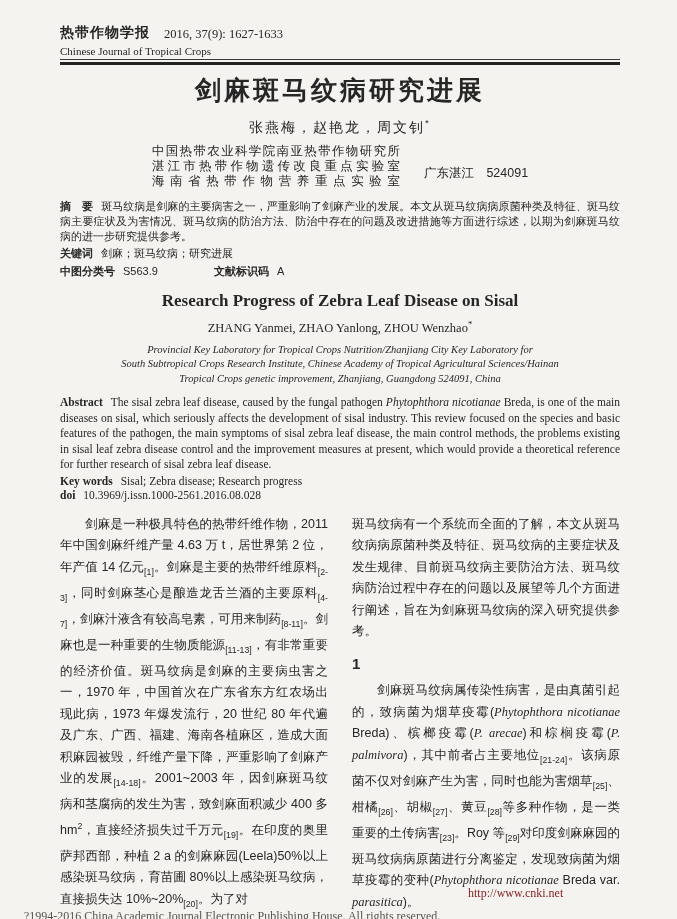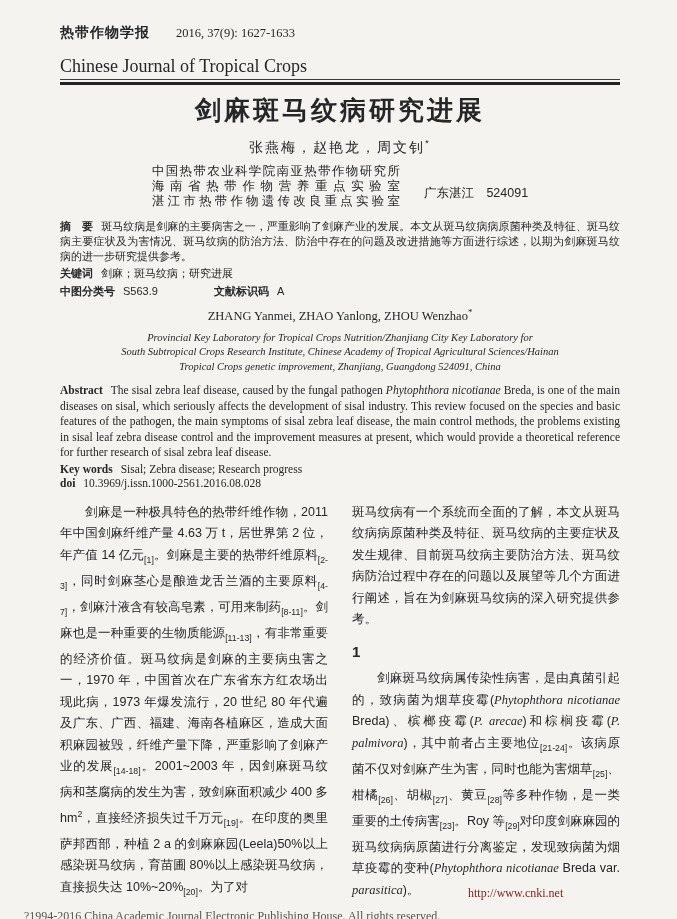--- a/index.html
+++ b/index.html
@@ -4,24 +4,24 @@
 <style>
   html,body{margin:0;padding:0;background:#d8d6d2;}
   .page{
     width:677px;height:919px;margin:0 auto;position:relative;overflow:hidden;
     background:#f4f3f0;color:#262626;
     font-family:"Liberation Serif","DejaVu Serif",serif;
   }
   .content{padding:24px 57px 0 60px;}
 
   
-  .hdr-row{display:flex;align-items:center;gap:26px;}
+  .hdr-row{display:flex;align-items:flex-end;gap:14px;}
   .journal-cn{font-size:14px;font-weight:bold;letter-spacing:1px;font-family:"Liberation Sans",sans-serif;}
   .issue-info{font-size:12.5px;}
-  .journal-en{font-size:18px;margin-top:14px;}
+  .journal-en{font-size:11px;margin-top:3px;}
   .rule-thin{border-top:1px solid #3a3a3a;margin-top:2px;}
   .rule-thick{border-top:3px solid #222;margin-top:2px;}
 
   
   .title-cn{margin-top:8px;text-align:center;font-size:26px;font-weight:bold;letter-spacing:3px;font-family:"Liberation Sans",sans-serif;}
   .authors-cn{margin-top:9px;text-align:center;font-size:14px;letter-spacing:2px;font-family:"Liberation Sans",sans-serif;}
   .affil-wrap{margin-top:7px;display:flex;justify-content:center;align-items:flex-end;gap:24px;}
   .affil-lines{width:248px;font-size:12.5px;line-height:15px;font-family:"Liberation Sans",sans-serif;}
   .affil-lines div{text-align:justify;text-align-last:justify;}
   .affil-loc{font-size:12.5px;padding-bottom:7px;white-space:nowrap;font-family:"Liberation Sans",sans-serif;}
@@ -66,30 +66,31 @@
     <div class="journal-en">Chinese Journal of Tropical Crops</div>
     <div class="rule-thin"></div>
     <div class="rule-thick"></div>
 
     <div class="title-cn">剑麻斑马纹病研究进展</div>
     <div class="authors-cn"><span>张燕梅，赵艳龙，周文钊</span><sup class="ref">*</sup></div>
 
     <div class="affil-wrap">
       <div class="affil-lines">
         <div>中国热带农业科学院南亚热带作物研究所</div>
+        <div>湛江市热带作物遗传改良重点实验室</div>
         <div>海南省热带作物营养重点实验室</div>
-        <div>湛江市热带作物遗传改良重点实验室</div>
       </div>
       <div class="affil-loc">广东湛江　524091</div>
     </div>
 
     <div class="abs-cn"><span class="lbl">摘　要</span><span>斑马纹病是剑麻的主要病害之一，严重影响了剑麻产业的发展。本文从斑马纹病病原菌种类及特征、斑马纹病主要症状及为害情况、斑马纹病的防治方法、防治中存在的问题及改进措施等方面进行综述，以期为剑麻斑马纹病的进一步研究提供参考。</span></div>
     <div class="kw-line"><span class="lbl">关键词</span><span>剑麻；斑马纹病；研究进展</span></div>
     <div class="clc-line"><span class="lbl">中图分类号</span><span>S563.9</span><span class="clc-gap"></span><span class="lbl">文献标识码</span><span>A</span></div>
 
+    <div class="title-en">Research Progress of Zebra Leaf Disease on Sisal</div>
     <div class="authors-en"><span>ZHANG Yanmei, ZHAO Yanlong, ZHOU Wenzhao</span><sup class="ref">*</sup></div>
     <div class="affil-en">
       <div>Provincial Key Laboratory for Tropical Crops Nutrition/Zhanjiang City Key Laboratory for</div>
       <div>South Subtropical Crops Research Institute, Chinese Academy of Tropical Agricultural Sciences/Hainan</div>
       <div>Tropical Crops genetic improvement, Zhanjiang, Guangdong 524091, China</div>
     </div>
 
     <div class="abs-en"><span class="lbl">Abstract</span><span><span>The sisal zebra leaf disease, caused by the fungal pathogen </span><i>Phytophthora nicotianae</i><span> Breda, is one of the main diseases on sisal, which seriously affects the development of sisal industry. This review focused on the species and basic features of the pathogen, the main symptoms of sisal zebra leaf disease, the main control methods, the problems existing in sisal leaf zebra disease control and the improvement measures at present, which would provide a theoretical reference for further research of sisal zebra leaf disease.</span></span></div>
     <div class="kw-en"><span class="lbl">Key words</span><span>Sisal; Zebra disease; Research progress</span></div>
     <div class="doi-line"><span class="lbl">doi</span><span>10.3969/j.issn.1000-2561.2016.08.028</span></div>

